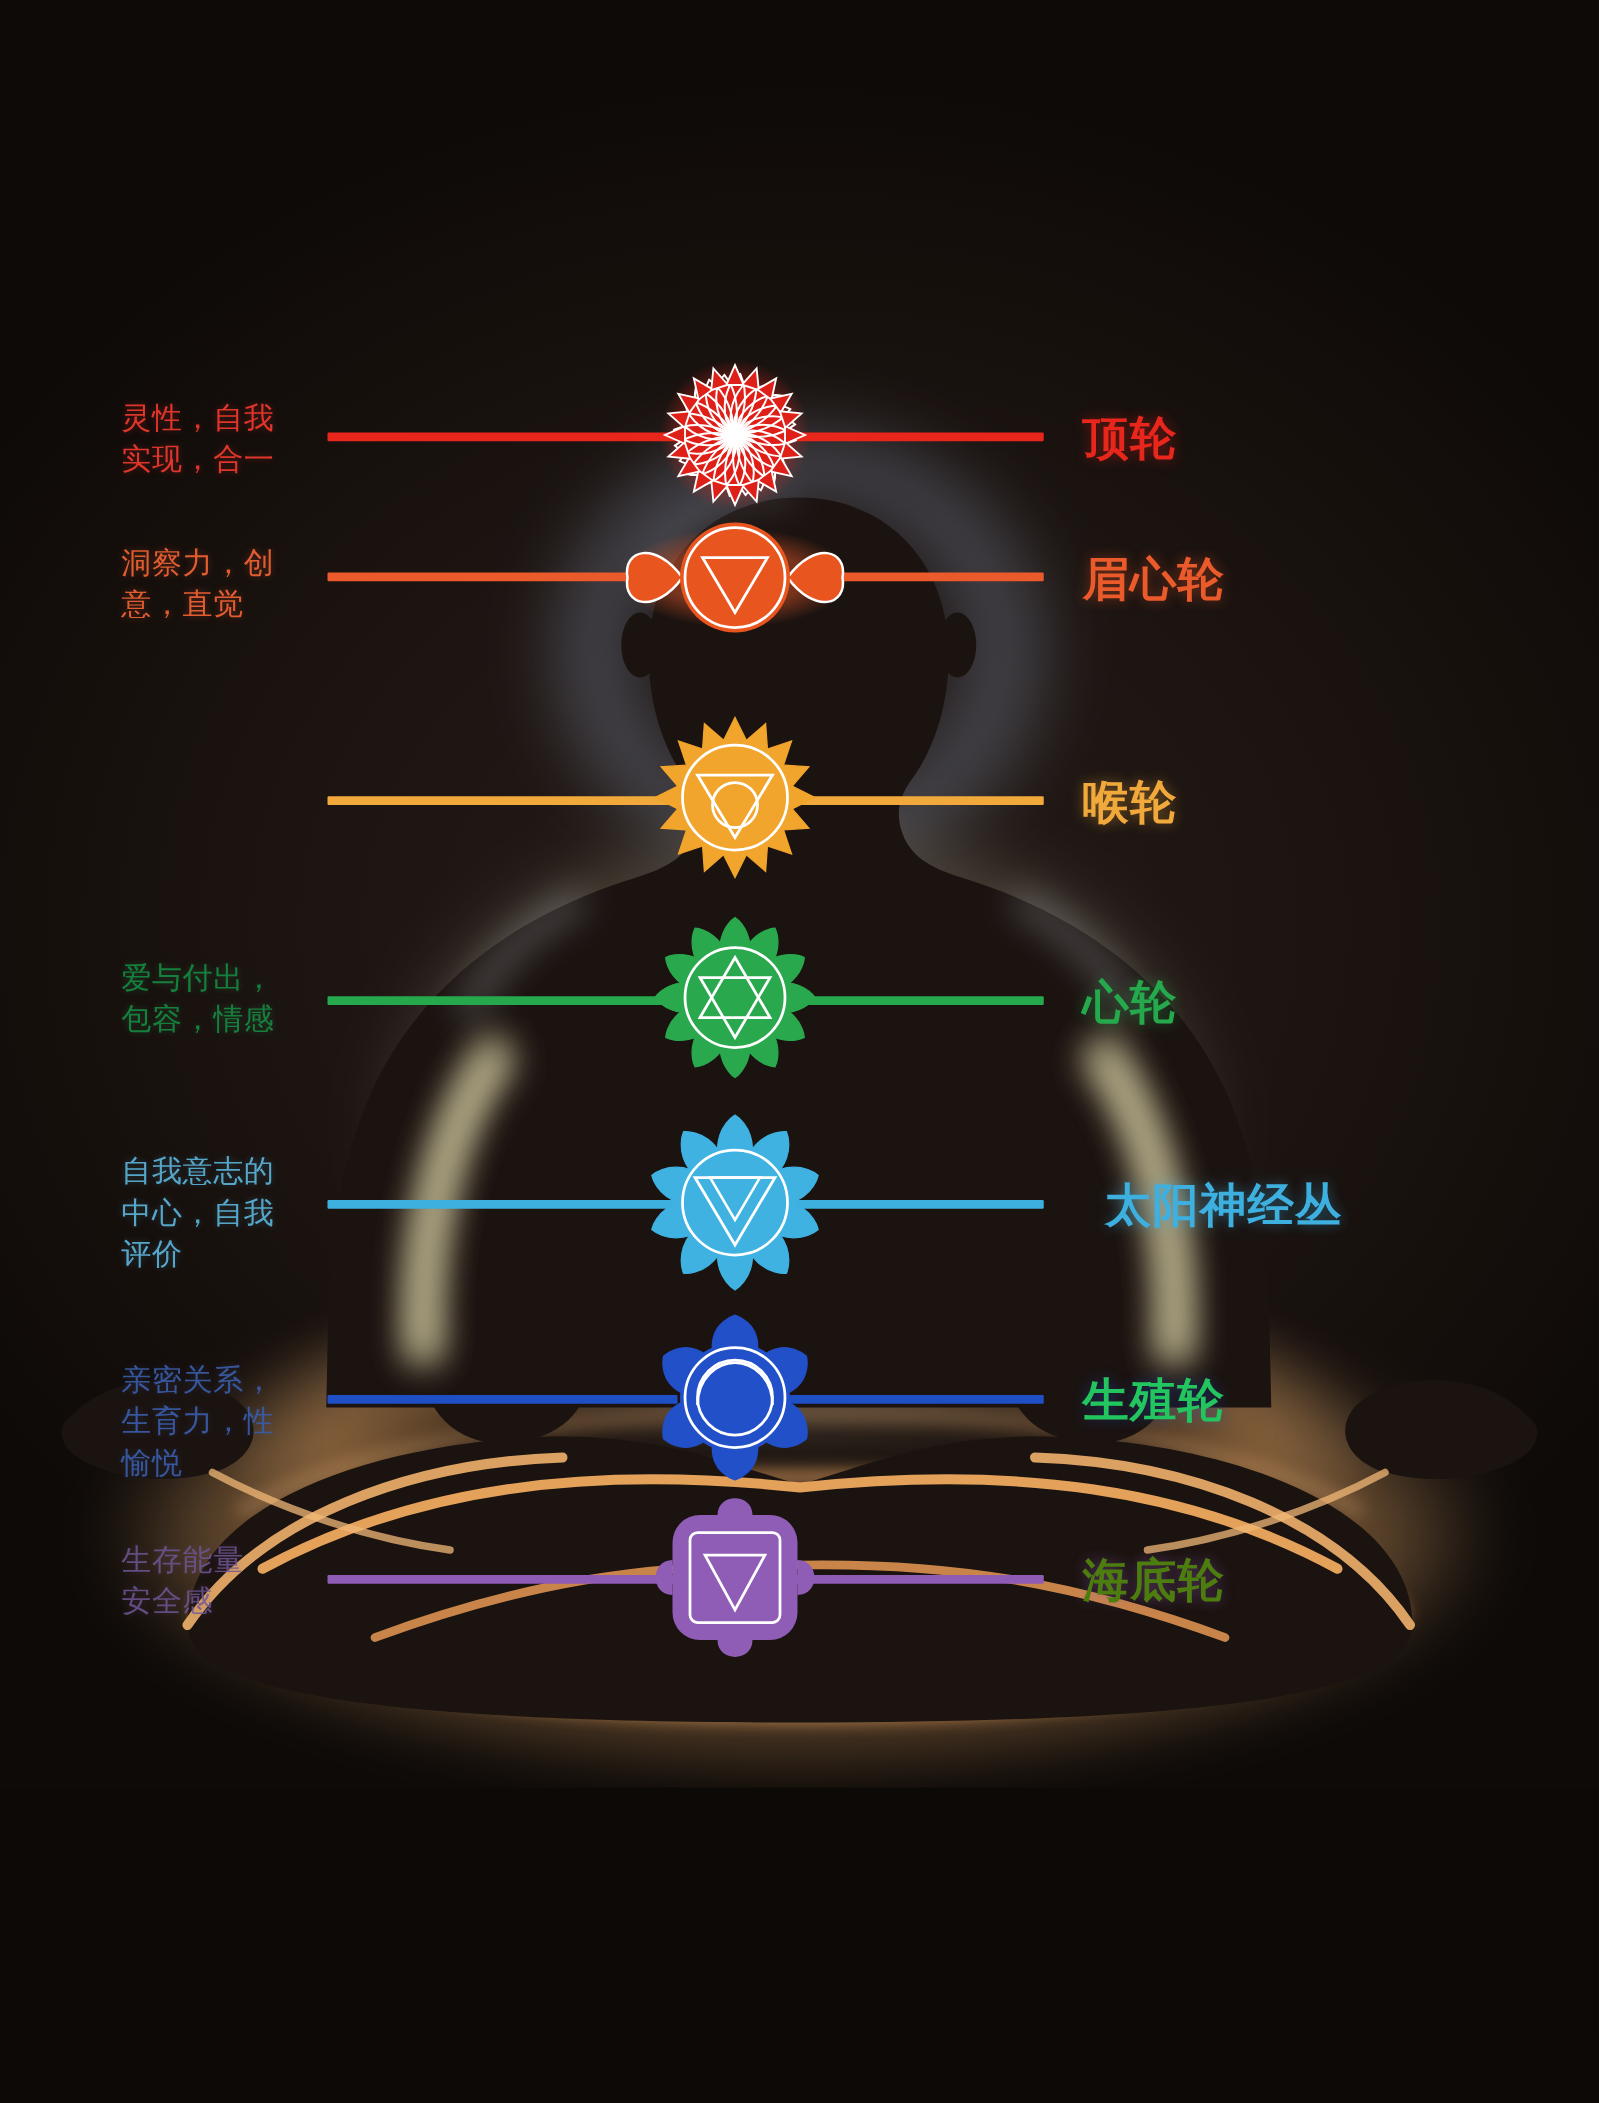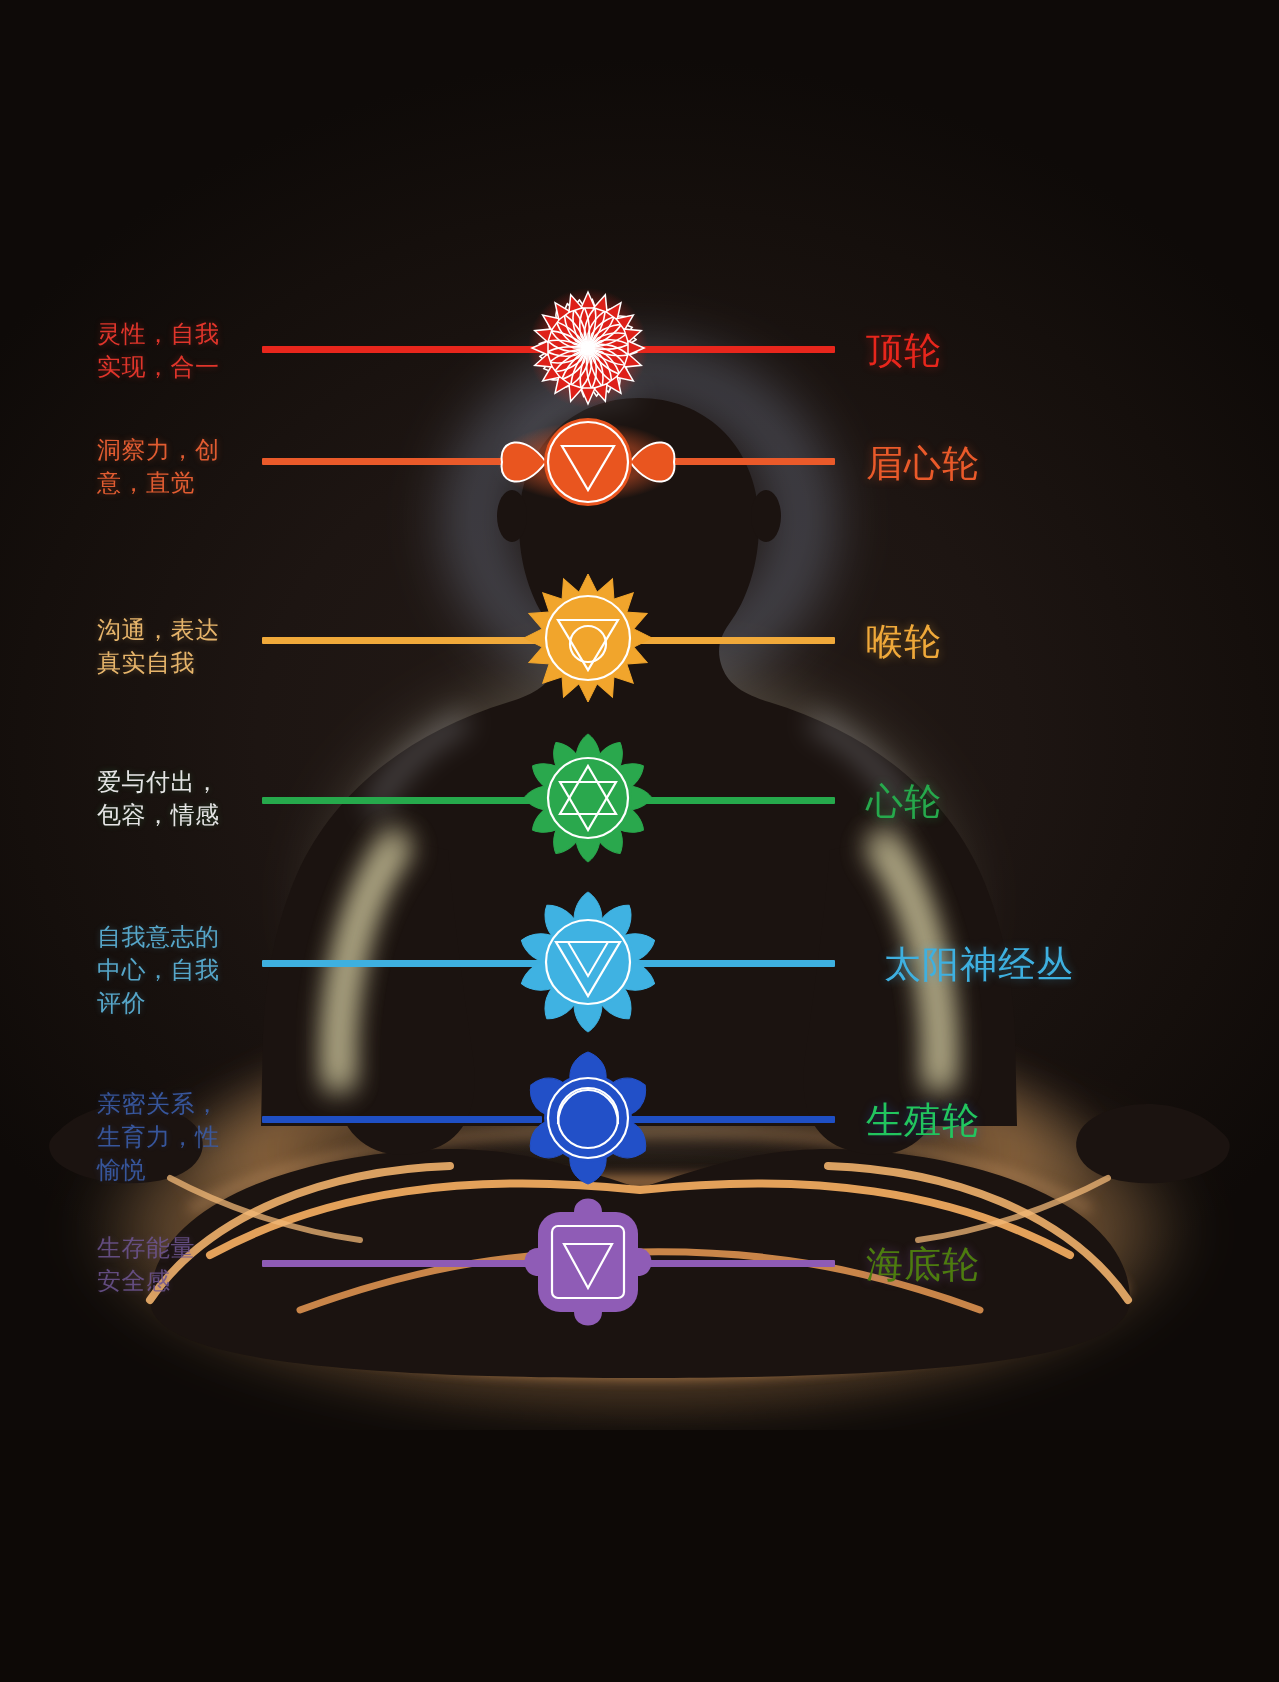--- a/index.html
+++ b/index.html
@@ -34,21 +34,21 @@
     font-size:24px;line-height:33px;
     letter-spacing:.5px;
     font-weight:500;
     text-align:left;
     white-space:pre-line;
   }
   
   .cname{
     position:absolute;
     font-size:37px;
-    font-weight:400;
+    font-weight:700;
     letter-spacing:1px;
     white-space:nowrap;
   }
   .cname.n-solar{font-size:37px;margin-left:18px;}
 </style>
 </head>
 <body>
 
 <div id="stage">
 
@@ -551,23 +551,21 @@
         <path d="M-14 -50 C -14 -68 14 -68 14 -50 Z"></path>
         <path d="M-14 50 C -14 68 14 68 14 50 Z"></path>
       </g>
     </g>
   </svg>
 
   <div class="desc" style="top:318px;color:#e0352b;text-shadow:0 0 6px rgba(224,53,43,.35)">灵性，自我
 实现，合一</div>
   <div class="desc" style="top:434px;color:#e15c31;text-shadow:0 0 6px rgba(225,92,49,.35)">洞察力，创
 意，直觉</div>
-  <div class="desc" style="top:614px;color:#e7b56b;text-shadow:0 0 6px rgba(231,181,107,.30)">沟通，表达
-真实自我</div>
-  <div class="desc" style="top:766px;color:#e5e5e5;text-shadow:0 0 6px rgba(58,169,92,.30)">爱与付出，
+  <div class="desc" style="top:766px;color:#15803d;text-shadow:0 0 6px rgba(58,169,92,.30)">爱与付出，
 包容，情感</div>
   <div class="desc" style="top:921px;color:#56a6c9;text-shadow:0 0 6px rgba(86,166,201,.30)">自我意志的
 中心，自我
 评价</div>
   <div class="desc" style="top:1088px;color:#3a5ca8;opacity:.92;text-shadow:0 0 6px rgba(58,92,168,.30)">亲密关系，
 生育力，性
 愉悦</div>
   <div class="desc" style="top:1232px;color:#6f5694;opacity:.85;text-shadow:0 0 6px rgba(111,86,148,.30)">生存能量
 安全感</div>
 

